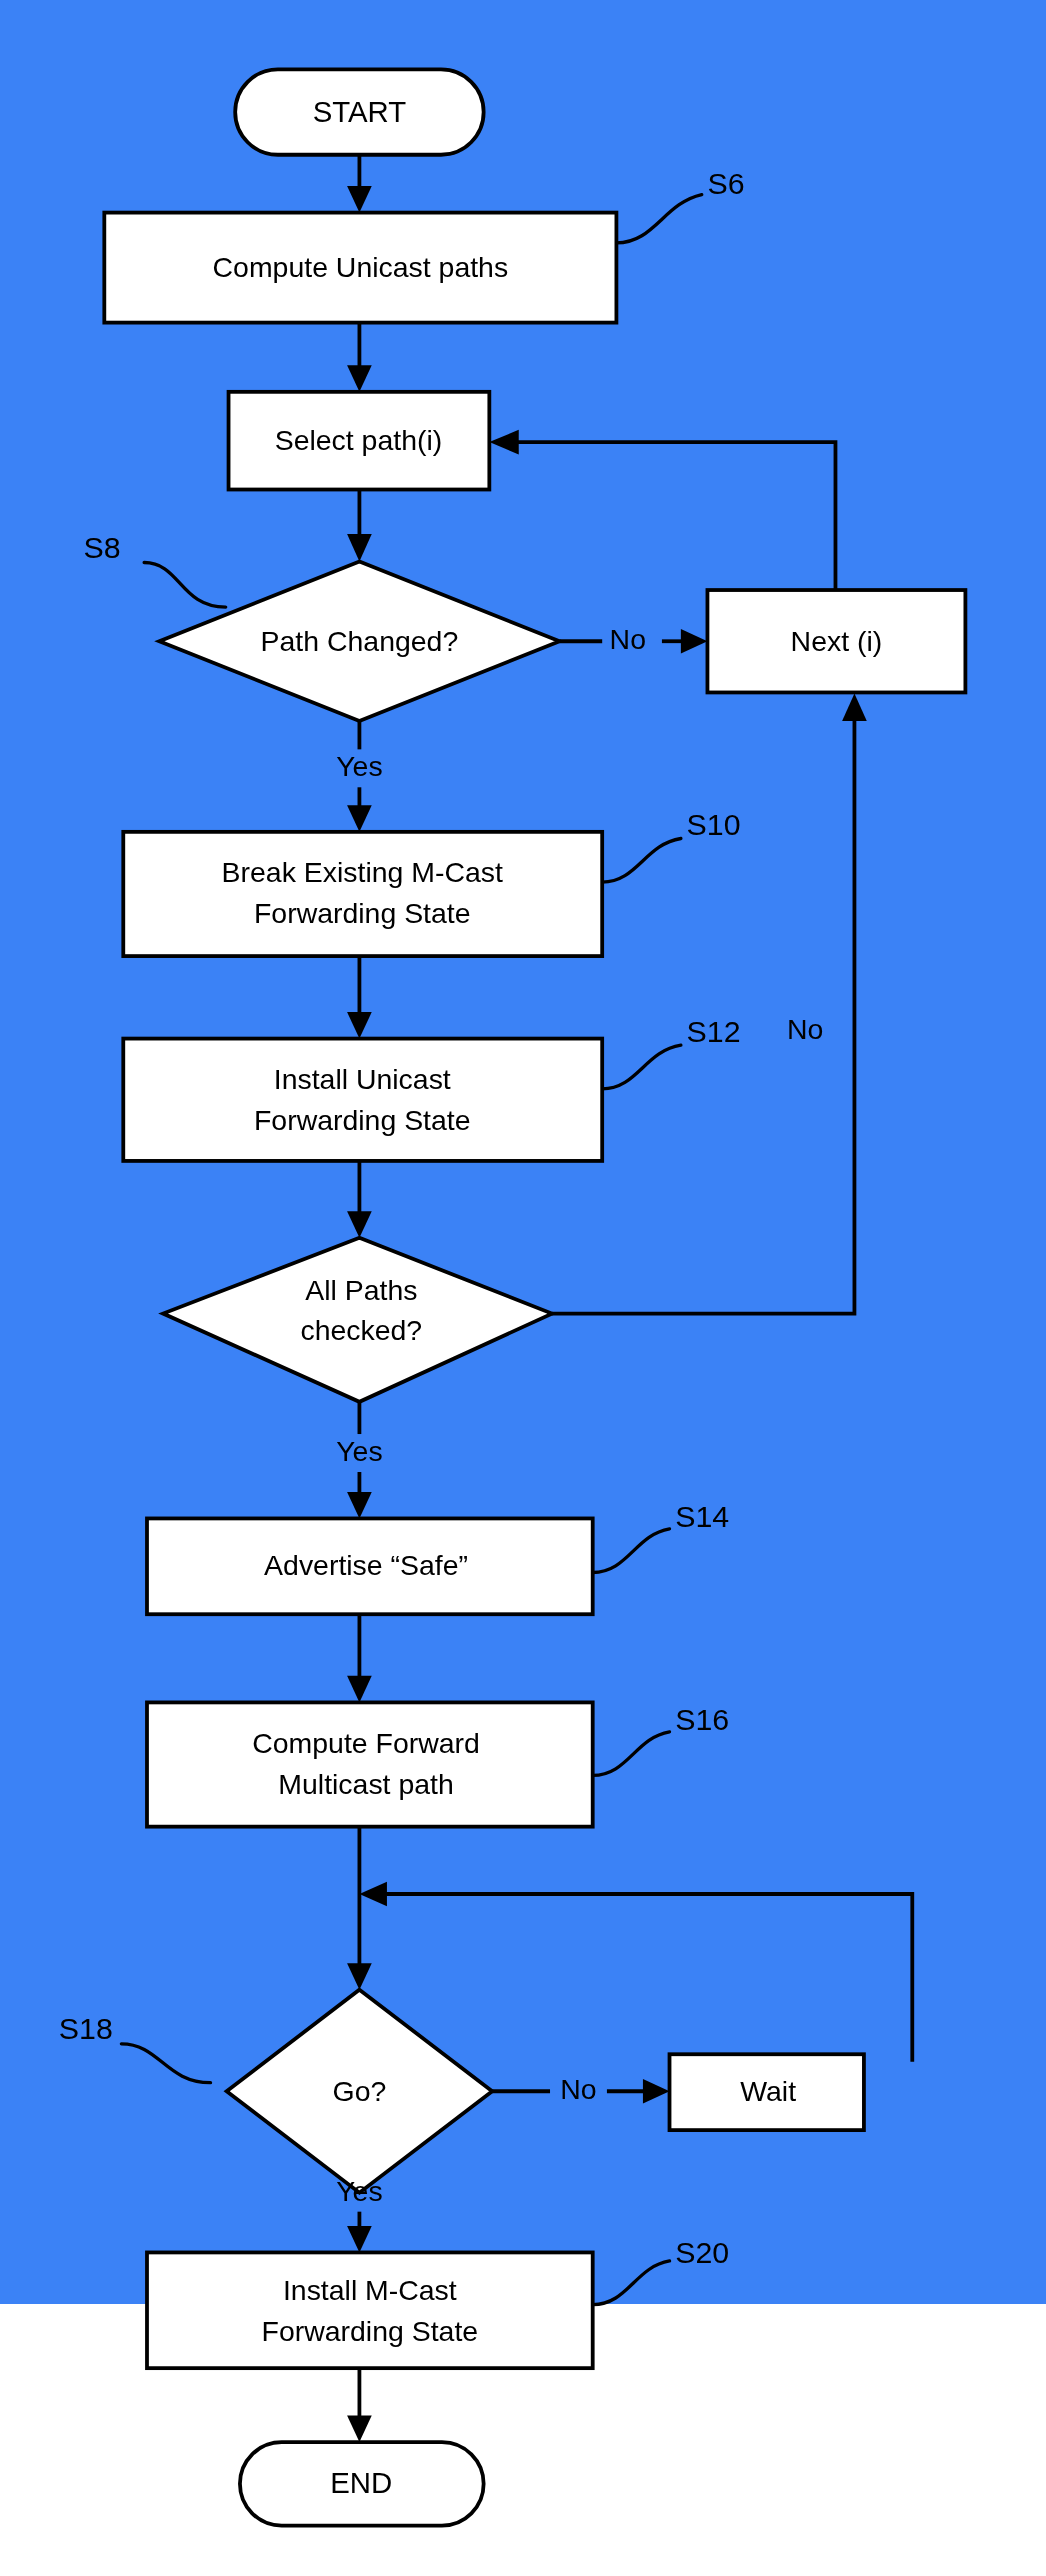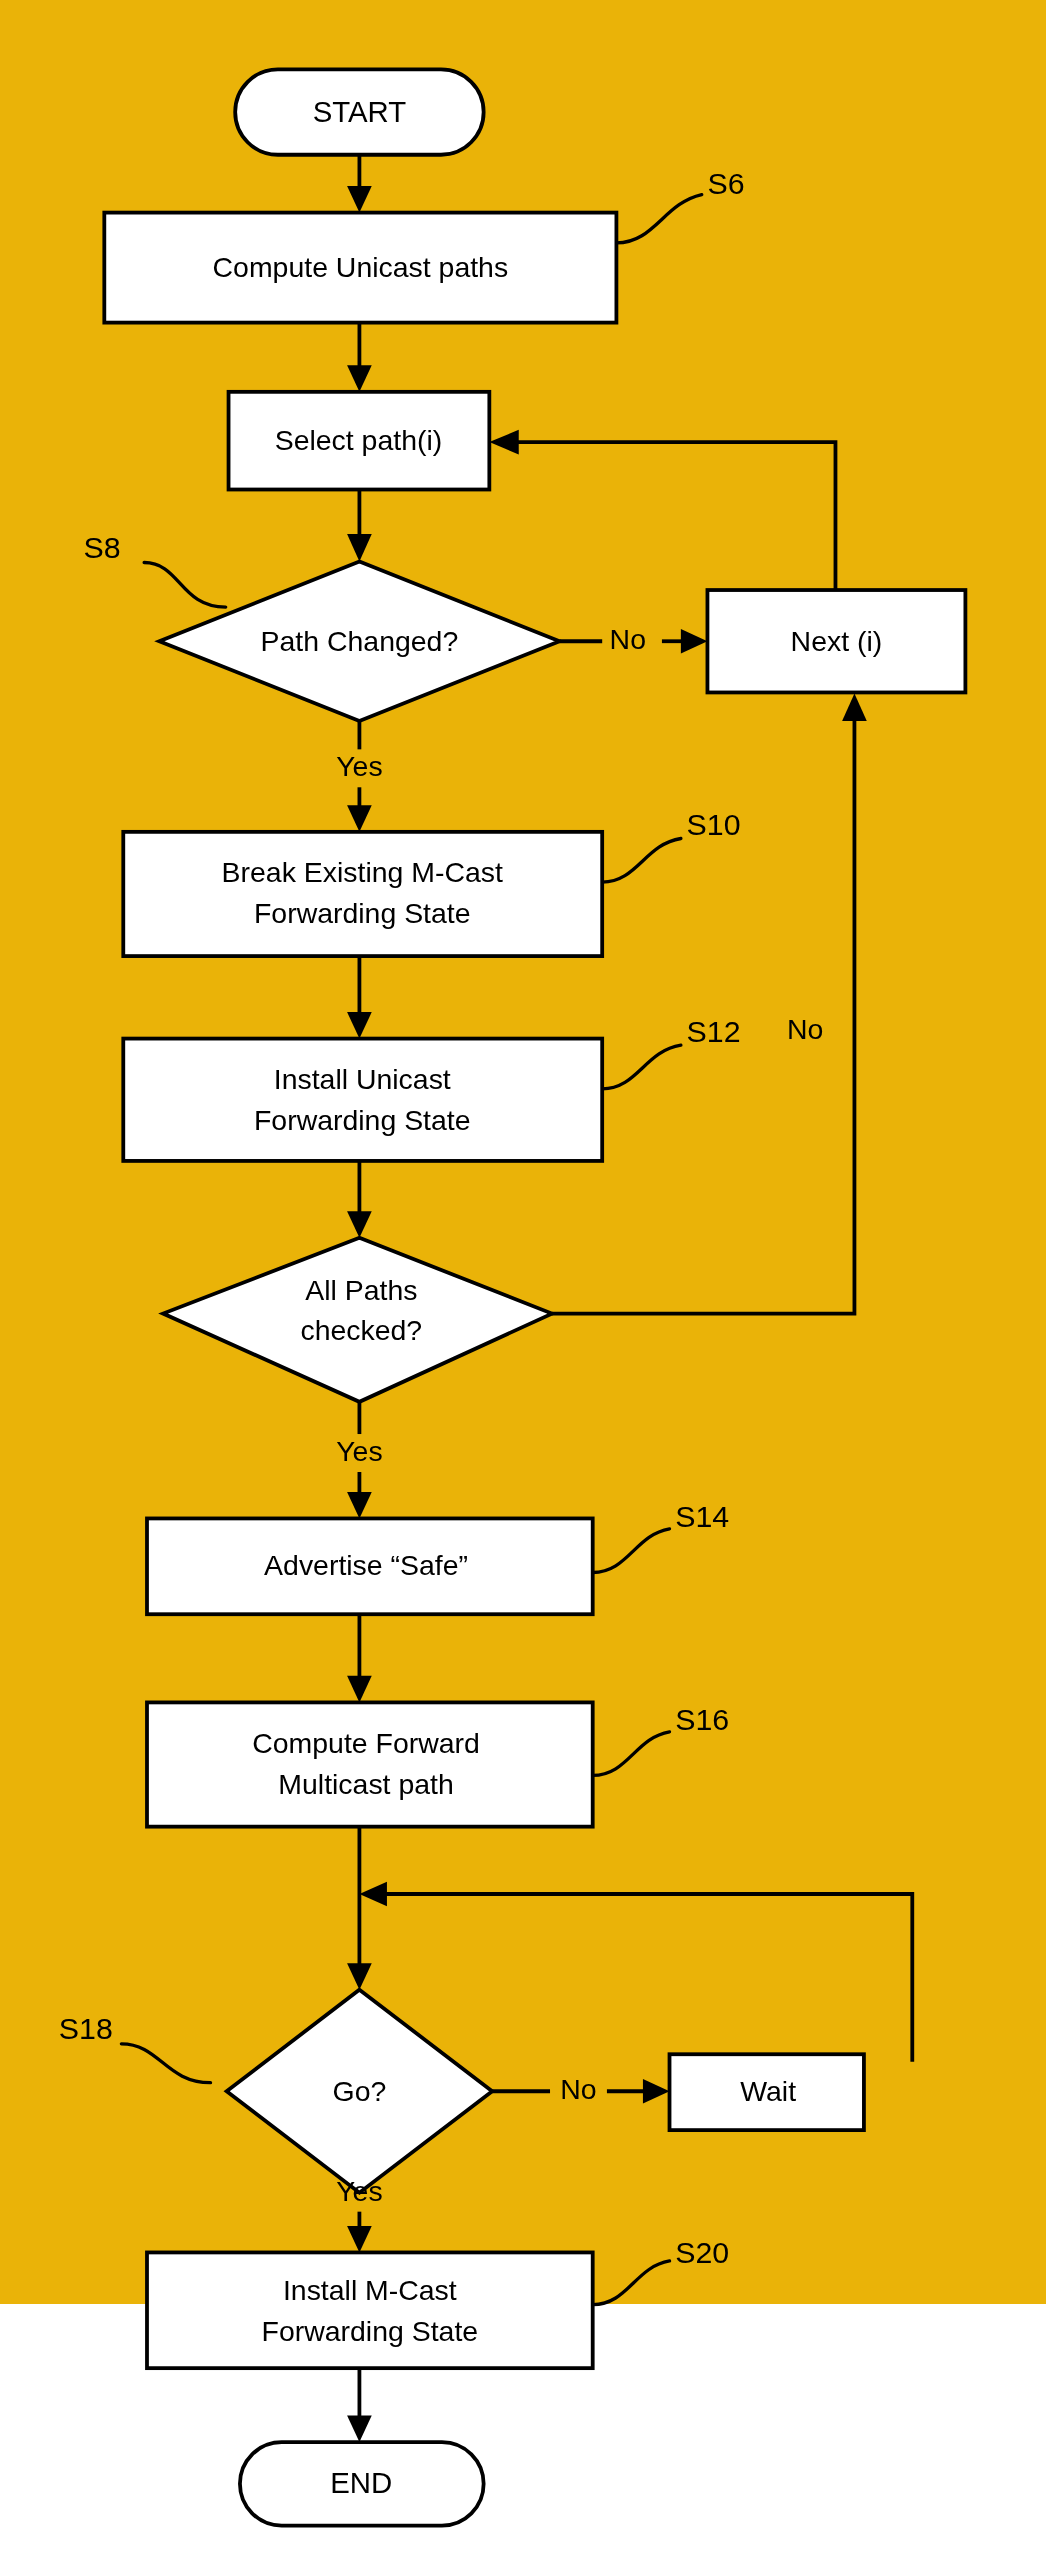--- a/index.html
+++ b/index.html
@@ -11,21 +11,21 @@
   body {
     width: 1046px;
     height: 2576px;
     font-family: "Liberation Sans", sans-serif;
     overflow: hidden;
   }
   #flow-root {
     position: relative;
     width: 1046px;
     height: 2304px;
-    background: #eab308;
+    background: #3b82f6;
   }
   svg#flowchart {
     display: block;
     width: 1046px;
     height: 2576px;
   }
   .shape-stroke {
     fill: #ffffff;
     stroke: #000000;
     stroke-width: 4;

